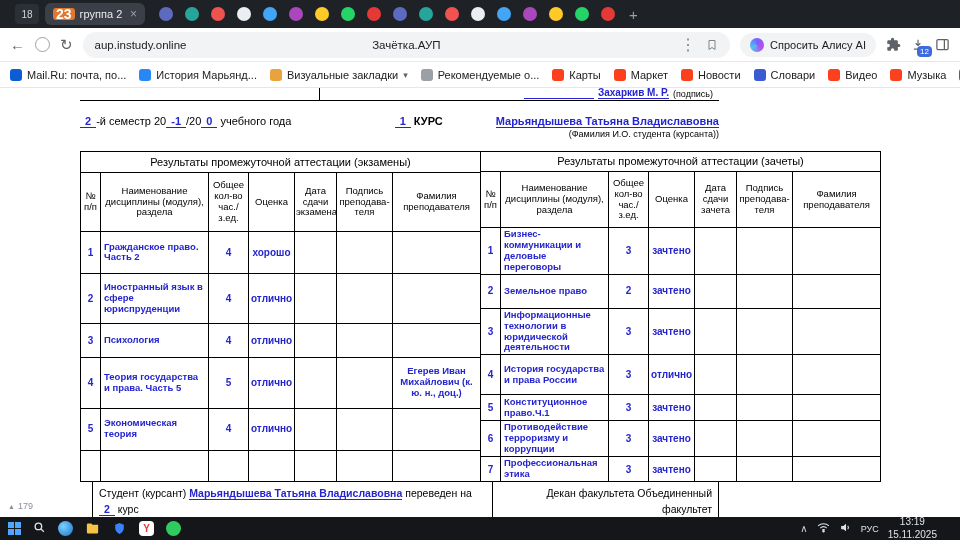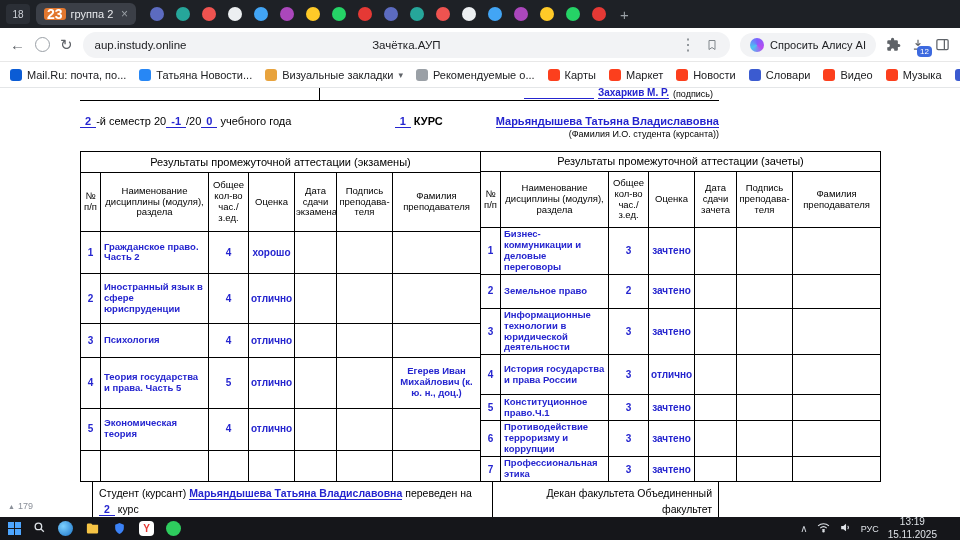--- a/index.html
+++ b/index.html
@@ -1,20 +1,20 @@
 <!DOCTYPE html>
 <html><head>
 <meta charset="utf-8">
 <style>
   * { margin:0; padding:0; box-sizing:border-box; }
   html,body { width:960px; height:540px; overflow:hidden; }
   body { font-family:"Liberation Sans", sans-serif; background:#fff; }
 
   
-  .tabbar { height:28px; background:#1e2126; display:flex; align-items:center; padding:0 6px; gap:6px; }
+  .tabbar { height:28px; background:#1e2126; display:flex; align-items:center; padding:0 15px; gap:6px; }
   .tab-count { min-width:24px; height:20px; background:#2b2f36; color:#cfd3da; border-radius:4px;
                font-size:10px; display:flex; align-items:center; justify-content:center; cursor:pointer; }
   .tab { background:#3b3f47; border-radius:6px; height:22px; display:flex; align-items:center;
          gap:5px; padding:0 8px; color:#e8eaed; font-size:11px; min-width:100px; }
   .tab-badge { background:#e2772e; color:#fff; font-size:14px; border-radius:3px; padding:0 3px;
                height:12px; line-height:12px; font-weight:bold; }
   .tab-close { color:#9aa0a6; font-size:12px; margin-left:auto; }
   .tab-icons { display:flex; align-items:center; gap:12px; margin-left:8px; }
   .fav { width:14px; height:14px; border-radius:50%; background:#666; flex:none; }
   .fav:nth-child(9n+1){background:#5c6bc0} .fav:nth-child(9n+2){background:#26a69a}
@@ -177,21 +177,21 @@
   </span>
 </div>
 
 <div class="bookmarks">
   <span class="bm">
       <span class="bm-dot" style="background-color: rgb(11, 92, 213);"></span>
       <span>Mail.Ru: почта, по...</span>
     </span>
   <span class="bm">
       <span class="bm-dot" style="background-color: rgb(39, 135, 245);"></span>
-      <span>Татьяна Новости...</span>
+      <span>История Марьянд...</span>
     </span>
   <span class="bm">
       <span class="bm-dot" style="background-color: rgb(232, 163, 61);"></span>
       <span>Визуальные закладки</span>
       <span class="bm-chevron">▾</span>
     </span>
   <span class="bm">
       <span class="bm-dot" style="background-color: rgb(154, 160, 166);"></span>
       <span>Рекомендуемые о...</span>
     </span>

